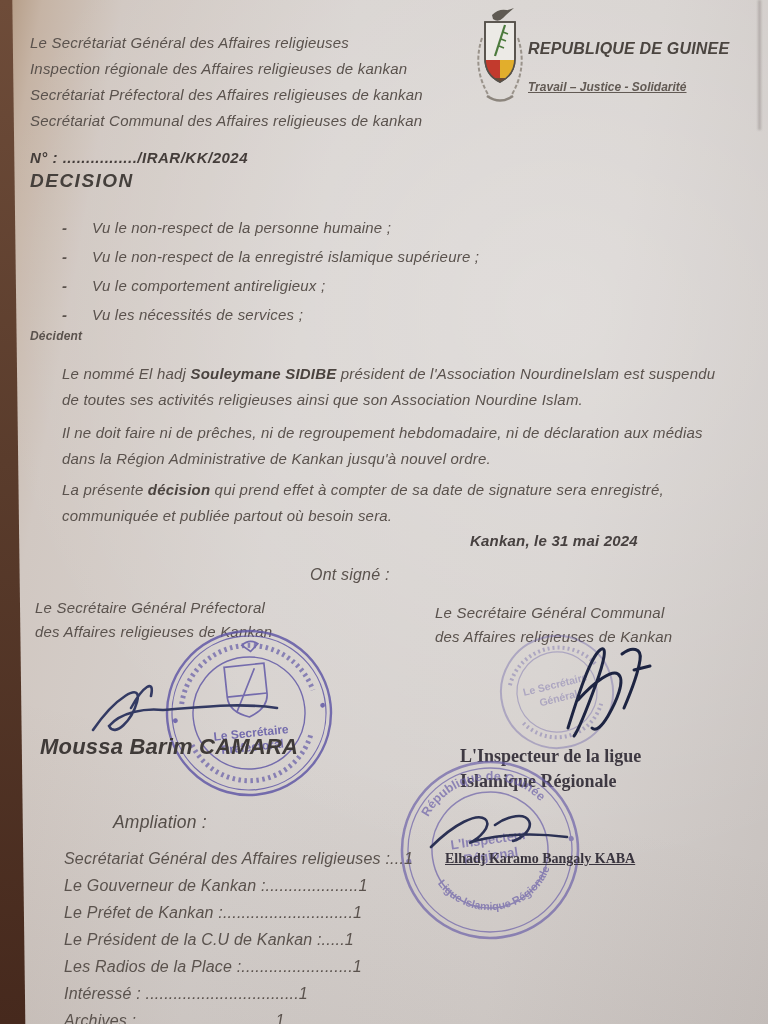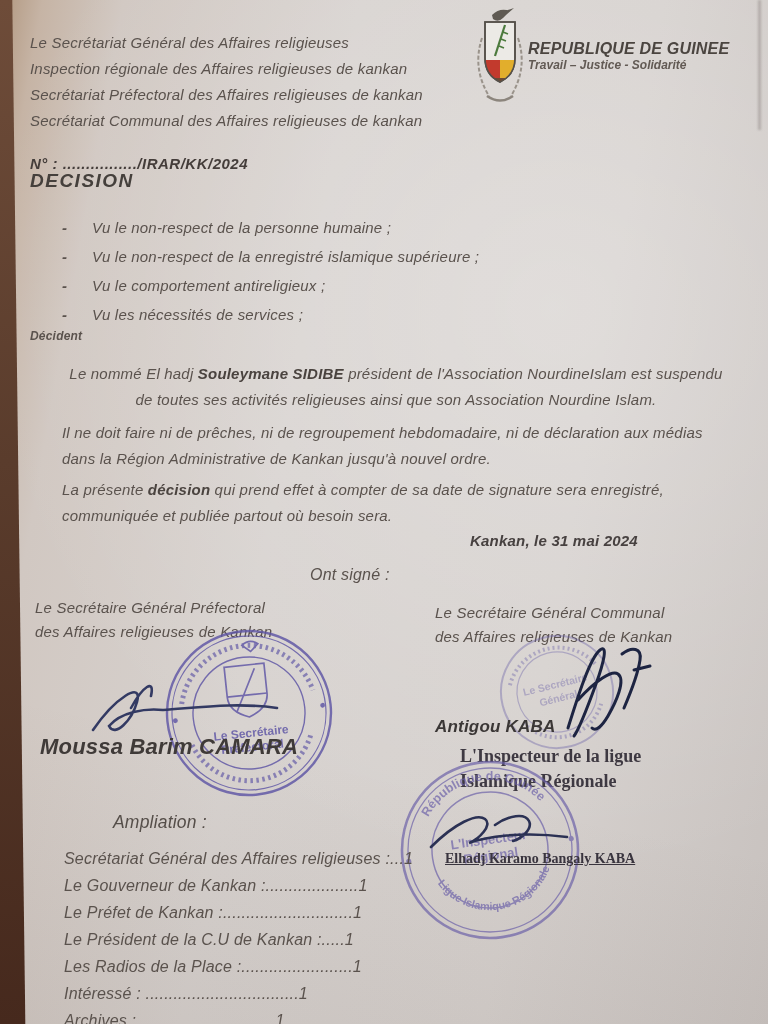--- a/index.html
+++ b/index.html
@@ -11,24 +11,24 @@
          background:
            radial-gradient(120% 90% at 72% 30%, rgba(255,255,255,.28), rgba(255,255,255,0) 62%),
            linear-gradient(12deg, rgba(90,70,60,.10), rgba(90,70,60,0) 28%),
            linear-gradient(100deg,#b1977f 0%,#c6b4a5 4.5%,#d1c8c2 13%,#d7d2cf 38%,#d5d0cd 70%,#c8c2bf 100%);}
   .crease{position:absolute;right:7px;top:0;width:3px;height:130px;background:rgba(60,50,45,.22);filter:blur(1px);}
   .abs{position:absolute;}
   .txt{color:#5a524d;font-style:italic;font-size:15px;letter-spacing:.2px;}
   .bold{font-weight:bold;color:#4a433f;}
   .center{text-align:left;}
   .org{left:30px;top:30px;line-height:26px;}
-  .numline{font-weight:bold;color:#443d3a;margin-top:17px;letter-spacing:.5px;}
+  .numline{font-weight:bold;color:#443d3a;margin-top:11px;letter-spacing:.5px;}
   .republic{left:528px;top:40px;width:206px;}
   .republic .rtitle{font-weight:bold;font-style:italic;font-size:16px;color:#4b4540;letter-spacing:.2px;}
-  .republic .rmotto{font-weight:bold;font-style:italic;font-size:12px;color:#625a54;margin-top:0;}
+  .republic .rmotto{font-weight:bold;font-style:italic;font-size:12px;color:#625a54;margin-top:22px;text-decoration:underline;}
   .doc-title{left:30px;top:170px;width:710px;font-size:19px;font-weight:bold;font-style:italic;
              color:#45403c;letter-spacing:1.5px;}
   .vu{left:62px;top:219px;}
   .vu-row{display:flex;margin-bottom:12px;line-height:17px;}
   .vu-dash{width:30px;color:#5a524d;font-weight:bold;}
   .decide{left:30px;top:329px;width:710px;font-size:12px;font-weight:bold;}
   .para{left:62px;width:668px;line-height:26px;}
   .dateline{left:470px;top:532px;width:300px;font-weight:bold;color:#474140;}
   .signed{left:310px;top:566px;width:180px;font-size:16px;}
   .sig-title-l{left:35px;top:596px;width:310px;line-height:24px;}
@@ -103,21 +103,21 @@
         <span>Vu le comportement antireligieux ;</span>
         </div>
       <div class="vu-row">
         <span class="vu-dash">-</span>
         <span>Vu les nécessités de services ;</span>
         </div>
     </div>
 
     <div class="abs decide center txt">Décident</div>
 
-    <div class="abs para txt" style="top:361px;text-align:center;">
+    <div class="abs para txt" style="top:361px;">
       <span>Le nommé El hadj </span><span class="bold">Souleymane SIDIBE</span><span> président de l'Association NourdineIslam est suspendu de toutes ses activités religieuses ainsi que son Association Nourdine Islam.</span>
     </div>
     <div class="abs para txt" style="top:420px;">Il ne doit faire ni de prêches, ni de regroupement hebdomadaire, ni de déclaration aux médias dans la Région Administrative de Kankan jusqu'à nouvel ordre.</div>
     <div class="abs para txt" style="top:477px;">
       <span>La présente </span><span class="bold">décision</span><span> qui prend effet à compter de sa date de signature sera enregistré, communiquée et publiée partout où besoin sera.</span>
     </div>
 
     <div class="abs dateline center txt">Kankan, le 31 mai 2024</div>
     <div class="abs signed center txt">Ont signé :</div>
 
@@ -166,21 +166,20 @@
       <text x="60" y="56" text-anchor="middle" font-size="10.5" font-weight="bold" fill="#6c63a8">Le Secrétaire</text>
       <text x="60" y="70" text-anchor="middle" font-size="10.5" font-weight="bold" fill="#6c63a8">Général</text>
     </svg>
 
     <svg class="stamp scr-r" width="125" height="110" viewBox="0 0 125 110">
       <path d="M30,92 C40,60 52,22 62,14 C70,8 66,26 58,48 C50,70 42,92 36,100
                M40,64 C58,44 74,34 80,38 C88,44 78,66 70,80 C64,90 58,96 54,92
                M84,18 C94,10 104,12 102,24 C100,38 92,58 86,72 M96,34 L112,30" fill="none" stroke="#1d2442" stroke-width="3" stroke-linecap="round"></path>
     </svg>
 
-    <div class="abs name-r center txt">Antigou KABA</div>
 
     <div class="abs inspector-title center serif">
       <div>L'Inspecteur de la ligue</div>
       <div>Islamique Régionale</div>
     </div>
 
     <svg class="stamp st-b" width="184" height="184" viewBox="0 0 184 184">
       <defs>
         <path id="arcTop" d="M22,92 A70,70 0 0 1 162,92"></path>
         <path id="arcBottom" d="M30,104 A64,64 0 0 0 154,104"></path>

